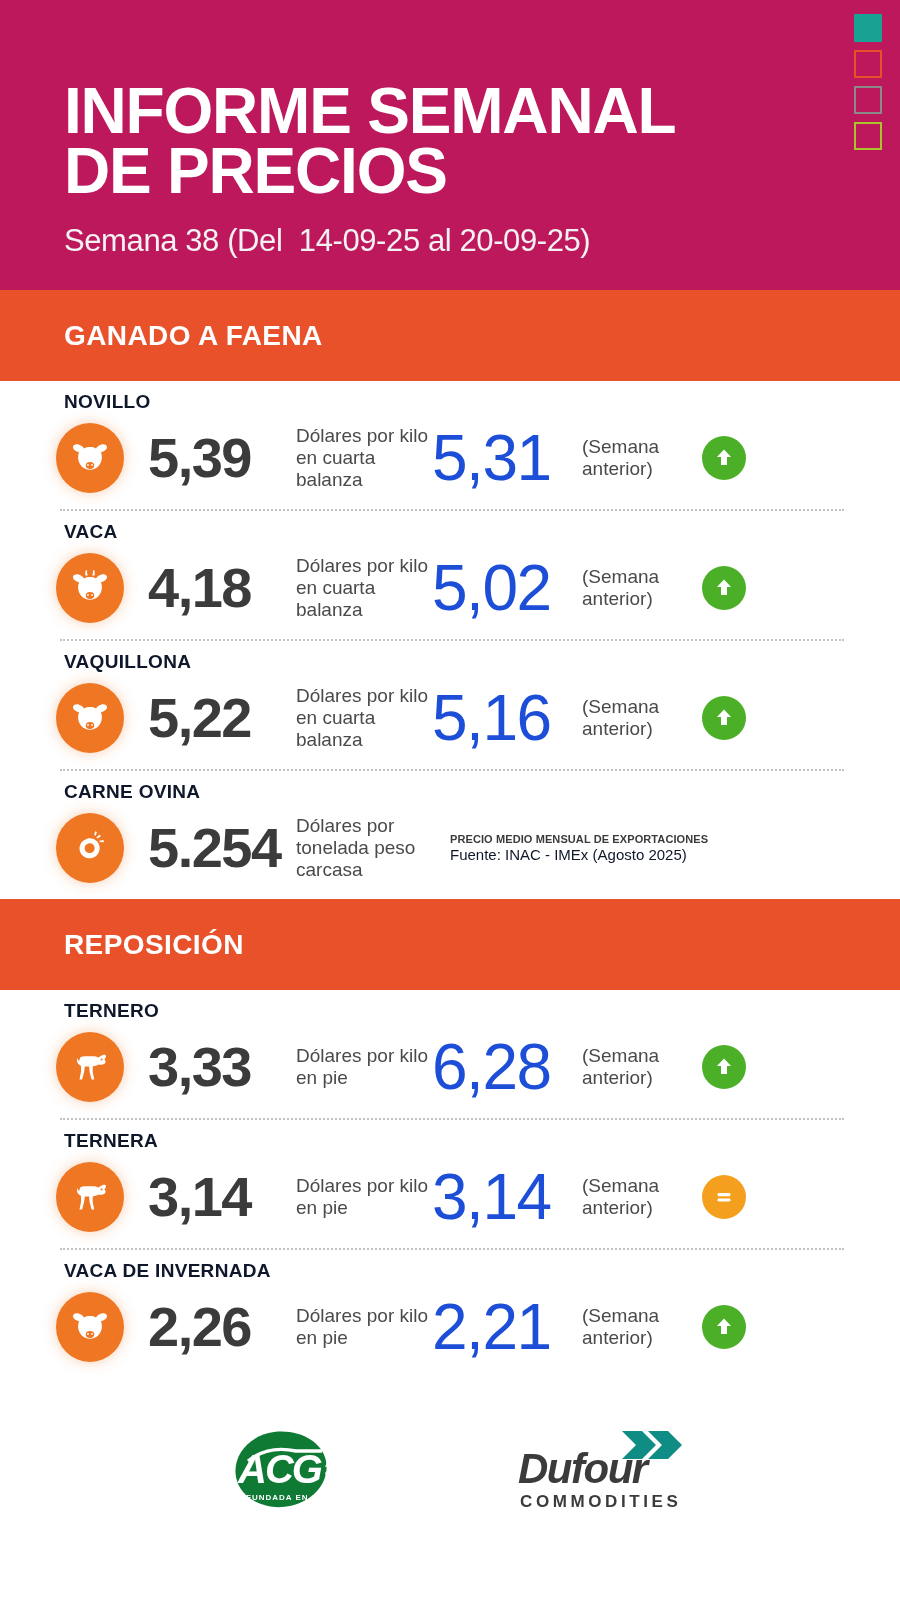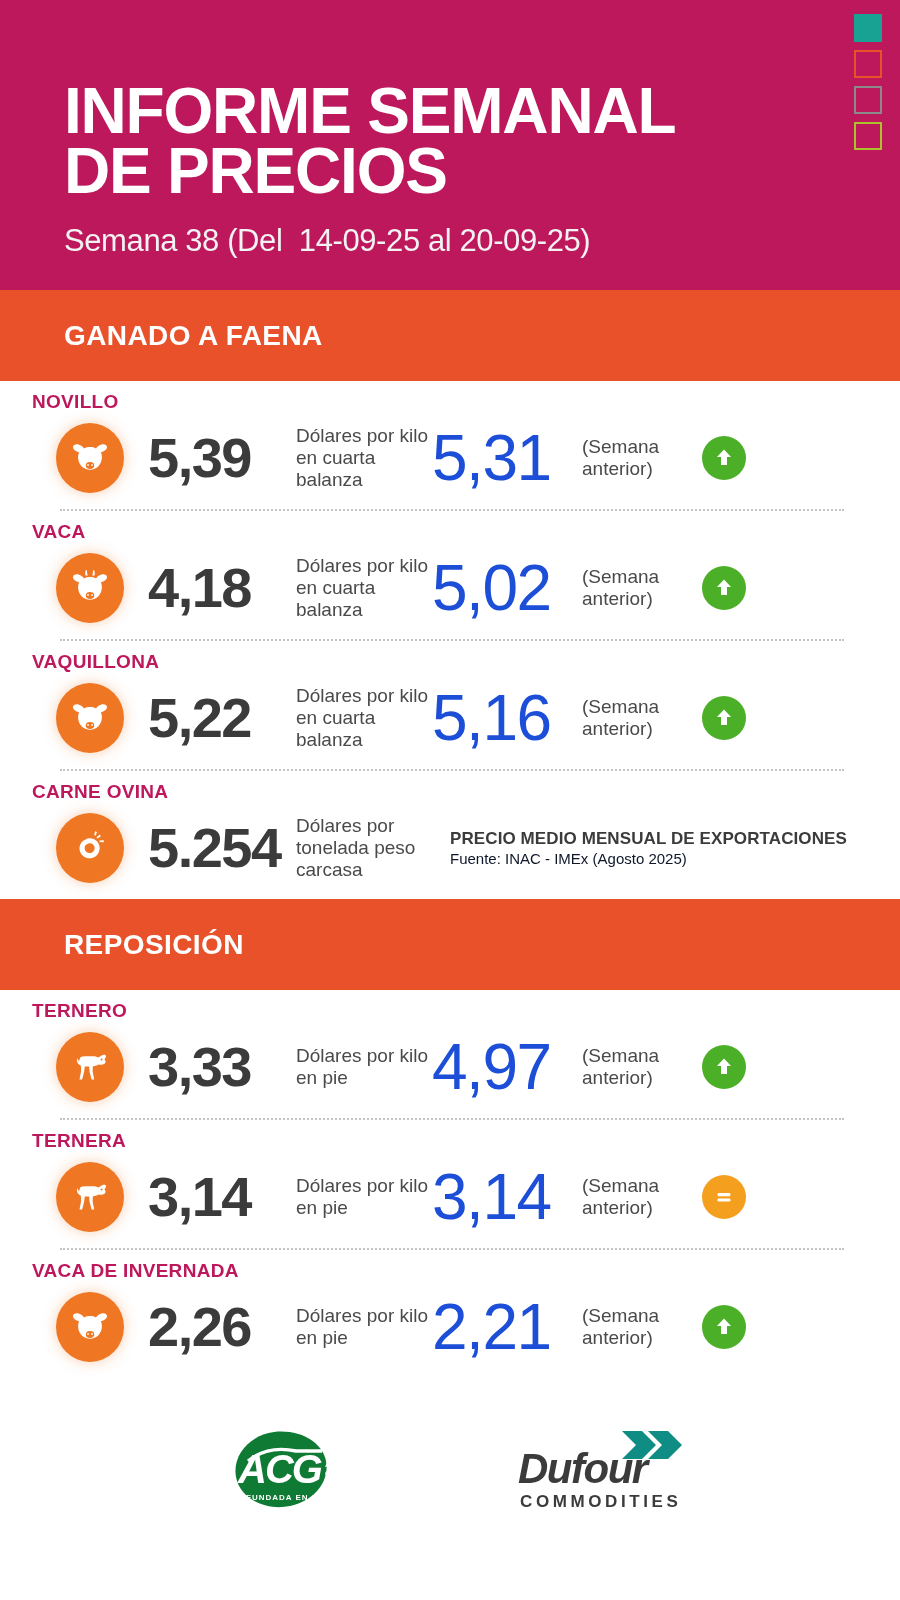--- a/index.html
+++ b/index.html
@@ -92,26 +92,26 @@
 
   
   .rows { width: 900px; background: #ffffff; }
 
   .row {
     position: relative;
     width: 900px;
     padding: 10px 0 8px 0;
   }
   .row-name {
-    color: #be185d;
+    color: #0f172a;
     font-size: 19px;
     font-weight: 800;
     letter-spacing: 0.3px;
     text-transform: uppercase;
-    margin-left: 32px;
+    margin-left: 64px;
     margin-bottom: 2px;
     font-stretch: condensed;
   }
 
   .row-body {
     display: flex;
     align-items: center;
     height: 86px;
     padding-left: 56px;
   }
@@ -189,21 +189,21 @@
     opacity: 0.9;
   }
 
   
   .ovina-note {
     flex: 0 0 auto;
     margin-left: 14px;
     max-width: 360px;
   }
   .ovina-note .note-title {
-    font-size: 17px;
+    font-size: 11px;
     font-weight: 700;
     color: #3b3b3b;
     letter-spacing: 0.1px;
     text-transform: uppercase;
     white-space: nowrap;
   }
   .ovina-note .note-source {
     font-size: 15px;
     font-weight: 400;
     color: #0f172a;
@@ -359,21 +359,21 @@
       <div class="row-name">TERNERO</div>
       <div class="row-body">
         <div class="badge">
           <svg width="42" height="36" viewBox="0 0 42 36" aria-hidden="true">
             <path fill="#ffffff" d="M31 7.5c2.2-1.6 4.6-2.3 5.6-1.3.9.9.2 2.6-1.2 4 .9.9 1.3 2 1.1 3-.3 1.5-1.9 2.4-4.2 2.6-1 .1-2-.1-2.9-.4-1.5 1-3.4 1.6-5.5 1.8l-.3 5.1 1.6 8.2h-2.6l-2-7.6-.5-5.4h-4.3l-.7 5.4-2 7.6h-2.6l1.6-8.2-.2-5.6c-2.4-1-4-2.9-4-5.1 0-.8.2-1.6.6-2.3l1.4 3.3 1.3-4.2c1.2-.7 2.7-1.1 4.3-1.1h8.4c2 0 3.9.5 5.4 1.3z"></path>
             <circle cx="32.6" cy="10.4" r="1" fill="#ef7622"></circle>
           </svg>
         </div>
         <div class="price">3,33</div>
         <div class="unit">Dólares por kilo en pie</div>
-        <div class="prev-price">4,97</div>
+        <div class="prev-price">6,28</div>
         <div class="prev-label">(Semana anterior)</div>
         <div class="trend up">
           <svg width="26" height="26" viewBox="0 0 26 26" aria-hidden="true">
             <path fill="#ffffff" d="M13 4.5l7 7.5h-4v8h-6v-8H6z"></path>
           </svg>
         </div>
       </div>
     </div>
     <div class="divider"></div>
 

